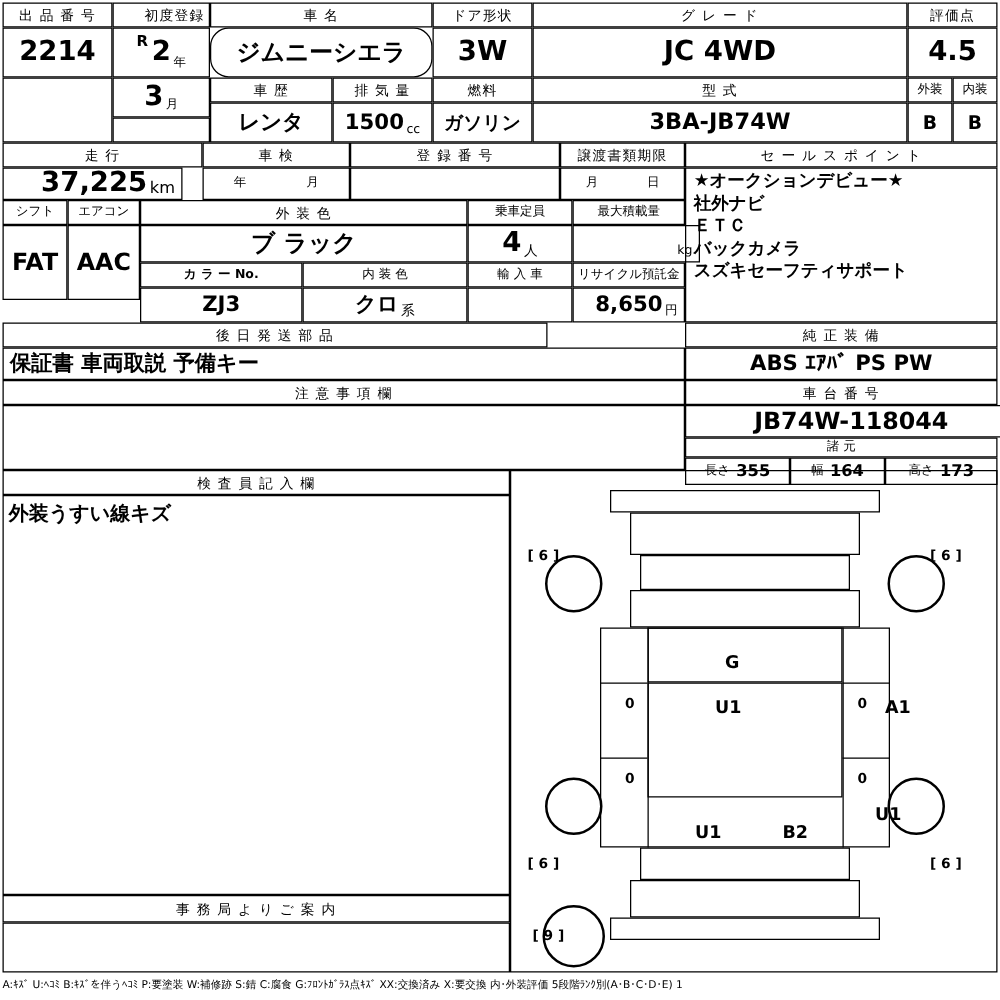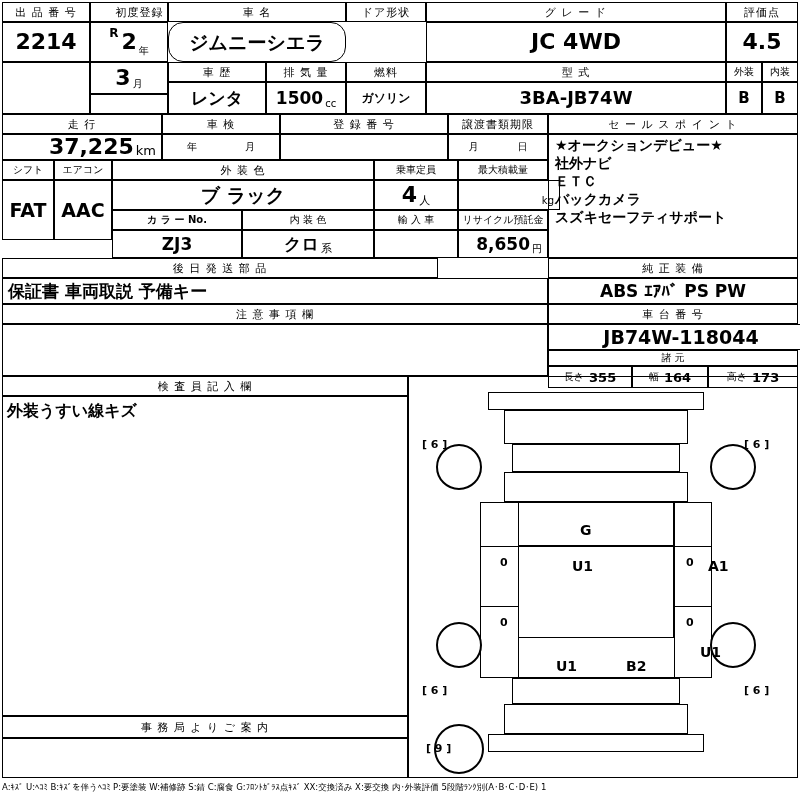--- a/index.html
+++ b/index.html
@@ -67,53 +67,54 @@
 
   <div class="cell val-lg" style="left:2px;top:22px;width:88px;height:40px;">2214</div>
 
   <div class="cell" style="left:90px;top:22px;width:78px;height:40px;">
     <span class="val-sm" style="font-size:12px;align-self:flex-start;margin-top:4px;">R</span>
     <span class="val-lg" style="margin-left:3px;">2</span>
     <span class="unit" style="align-self:flex-end;margin-bottom:5px;">年</span>
   </div>
 
   <div class="cell val-lg" style="left:168px;top:22px;width:178px;height:40px;font-size:19px;border-radius:15px;">ジムニーシエラ</div>
+  <div class="cell val-lg" style="left:346px;top:22px;width:80px;height:40px;">3W</div>
   <div class="cell val-lg" style="left:426px;top:22px;width:300px;height:40px;">JC  4WD</div>
   <div class="cell val-lg" style="left:726px;top:22px;width:72px;height:40px;">4.5</div>
 
   <div class="cell lbl" style="left:168px;top:62px;width:98px;height:20px;">車 歴</div>
   <div class="cell lbl" style="left:266px;top:62px;width:80px;height:20px;">排 気 量</div>
   <div class="cell lbl" style="left:346px;top:62px;width:80px;height:20px;">燃料</div>
   <div class="cell lbl" style="left:426px;top:62px;width:300px;height:20px;">型 式</div>
   <div class="cell lbl-sm" style="left:726px;top:62px;width:36px;height:20px;">外装</div>
   <div class="cell lbl-sm" style="left:762px;top:62px;width:36px;height:20px;">内装</div>
 
   <div class="cell" style="left:90px;top:62px;width:78px;height:32px;">
     <span class="val-lg">3</span>
     <span class="unit" style="align-self:flex-end;margin-bottom:4px;">月</span>
   </div>
   <div class="cell val-md" style="left:168px;top:82px;width:98px;height:32px;font-size:17px;">レンタ</div>
   <div class="cell" style="left:266px;top:82px;width:80px;height:32px;">
     <span class="val-md" style="font-size:17px;">1500</span>
     <span class="unit" style="align-self:flex-end;margin-bottom:4px;">cc</span>
   </div>
-  <div class="cell val-sm" style="left:346px;top:82px;width:80px;height:32px;font-size:12px;">ガソリン</div>
+  <div class="cell val-sm" style="left:346px;top:82px;width:80px;height:32px;font-size:15px;">ガソリン</div>
   <div class="cell val-md" style="left:426px;top:82px;width:300px;height:32px;font-size:18px;">3BA-JB74W</div>
   <div class="cell val-md" style="left:726px;top:82px;width:36px;height:32px;">B</div>
   <div class="cell val-md" style="left:762px;top:82px;width:36px;height:32px;">B</div>
 
   <div class="cell" style="left:2px;top:62px;width:88px;height:52px;"></div>
   <div class="cell" style="left:90px;top:94px;width:78px;height:20px;"></div>
 
   <div class="cell lbl" style="left:2px;top:114px;width:160px;height:20px;">走 行</div>
   <div class="cell lbl" style="left:162px;top:114px;width:118px;height:20px;">車 検</div>
   <div class="cell lbl" style="left:280px;top:114px;width:168px;height:20px;">登 録 番 号</div>
   <div class="cell lbl" style="left:448px;top:114px;width:100px;height:20px;">譲渡書類期限</div>
 
-  <div class="cell right" style="left:2px;top:134px;width:160px;height:26px;">
+  <div class="cell right" style="left:2px;top:134px;width:144px;height:26px;">
     <span class="val-lg">37,225</span>
     <span class="unit" style="font-size:13px;align-self:flex-end;margin-bottom:2px;">km</span>
   </div>
   <div class="cell" style="left:162px;top:134px;width:118px;height:26px;font-size:10px;justify-content:space-around;">
     <span>年</span>
     <span>月</span>
   </div>
   <div class="cell" style="left:280px;top:134px;width:168px;height:26px;"></div>
   <div class="cell" style="left:448px;top:134px;width:100px;height:26px;font-size:10px;justify-content:space-around;">
     <span>月</span>

